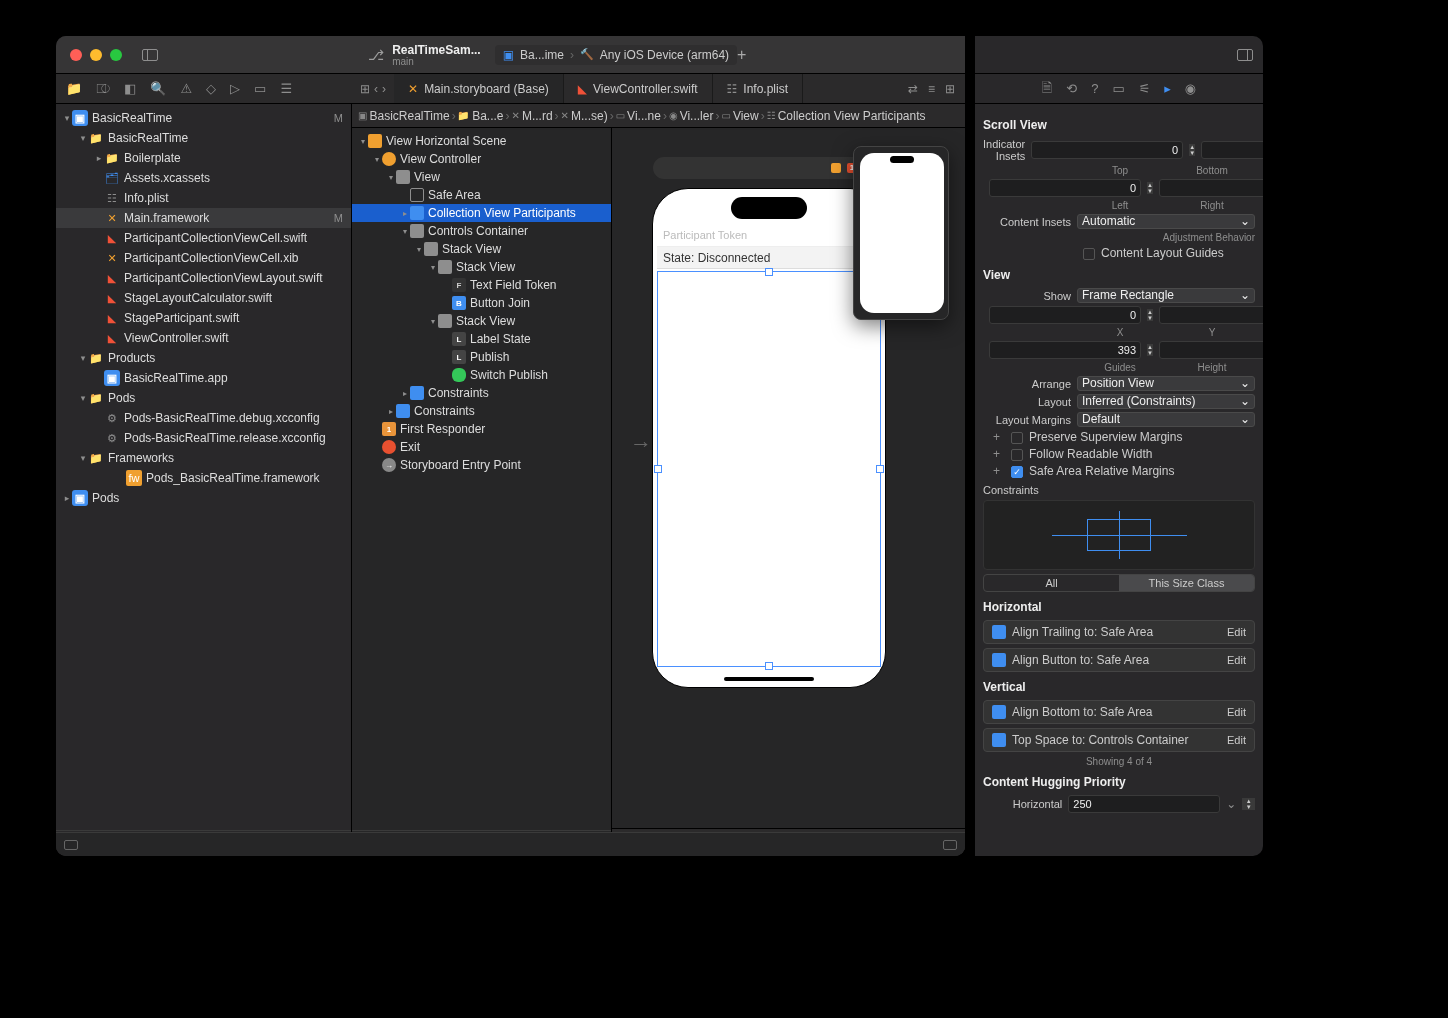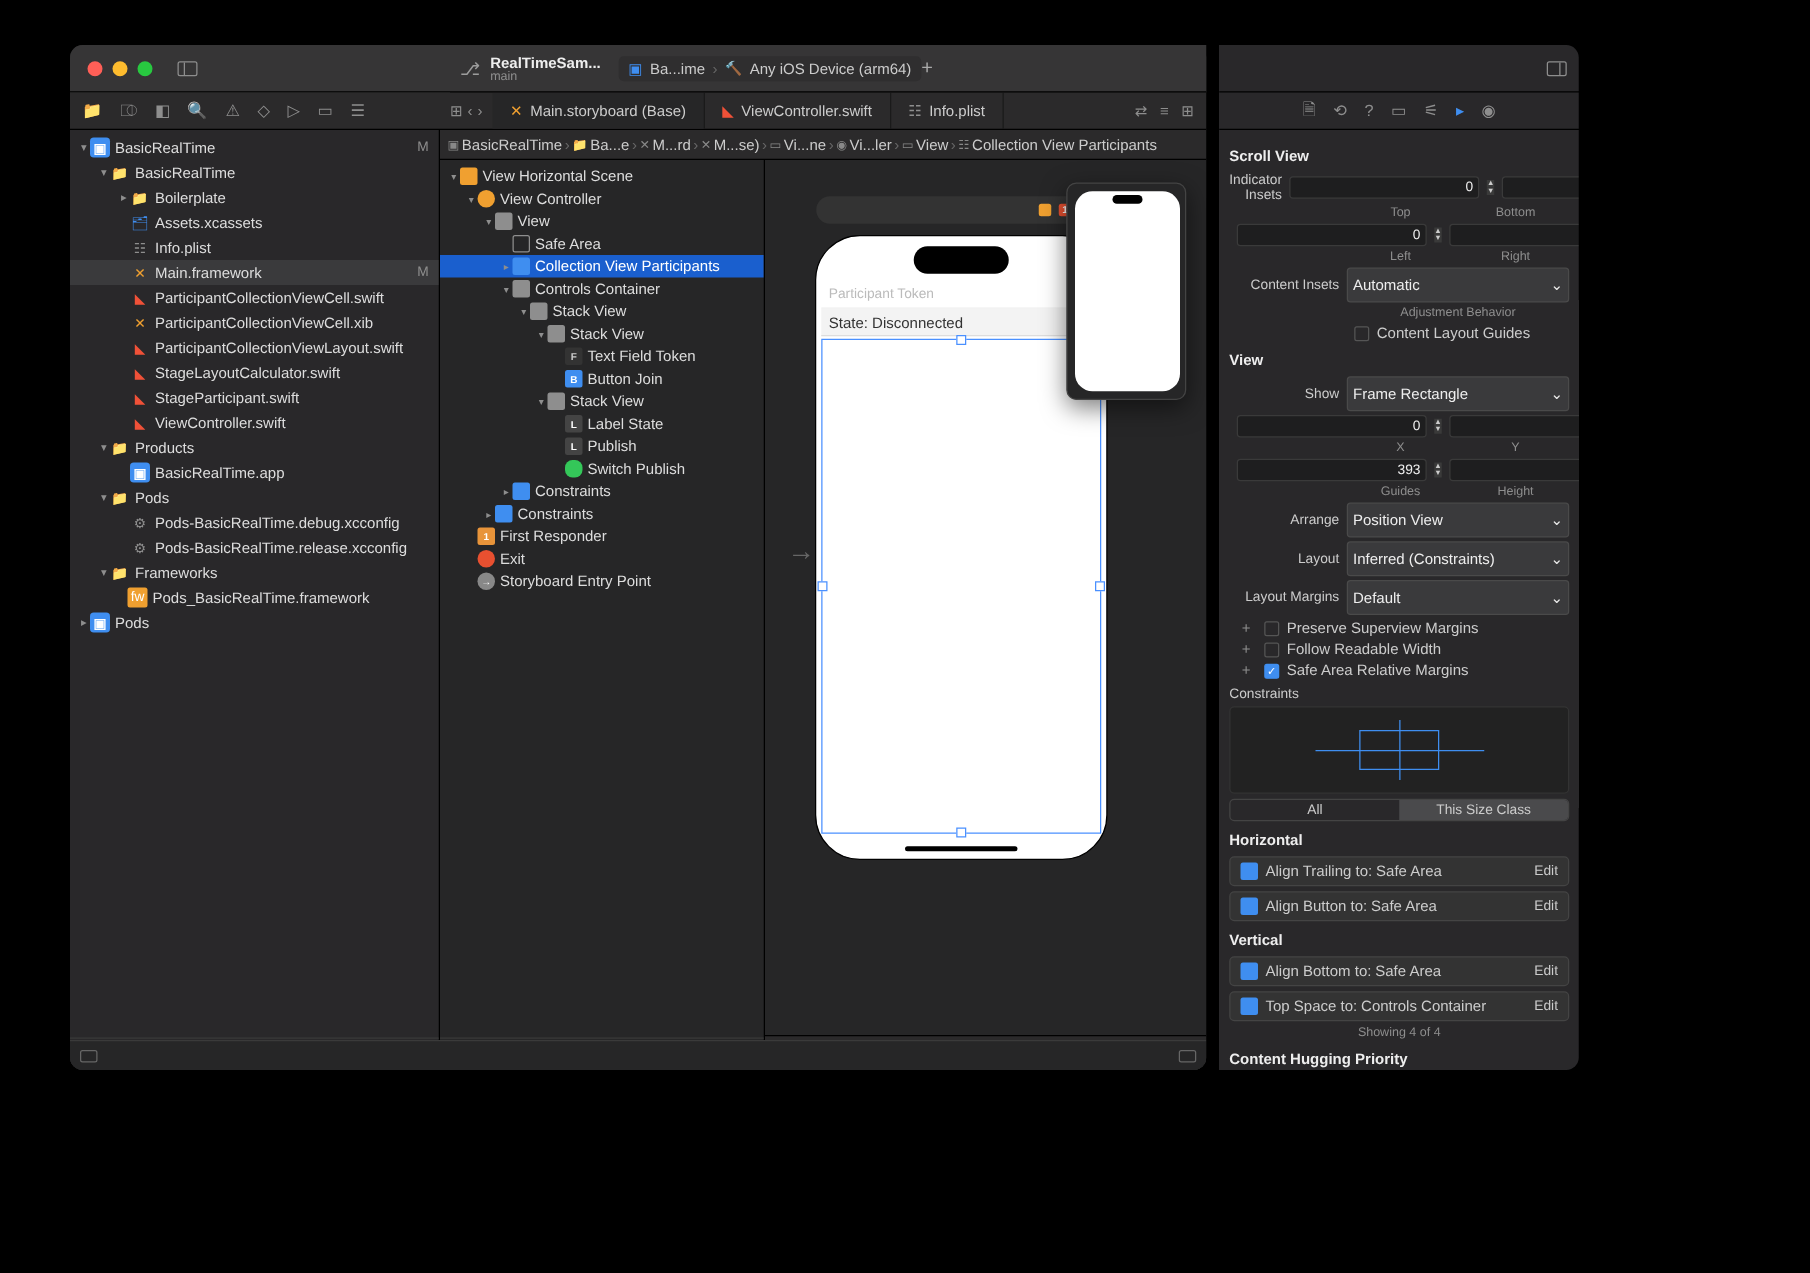--- a/index.html
+++ b/index.html
@@ -105,21 +105,21 @@
 .insp-toolbar .right-split { width:16px; height:12px; border:1px solid #8e8e8e; border-radius:2px; position:relative; }
 .insp-toolbar .right-split::after { content:''; position:absolute; right:4px; top:0; bottom:0; width:1px; background:#8e8e8e; }
 .insp-tabs { height:30px; display:flex; align-items:center; justify-content:center; gap:14px; color:#8e8e8e; border-bottom:1px solid #000; }
 .insp-tabs .it { cursor:pointer; font-size:13px; }
 .insp-tabs .it.active { color:#3f8ef0; }
 .insp-body { padding:6px 8px 20px; color:#ccc; }
 .section-h { font-weight:600; color:#eee; margin:8px 0 6px; font-size:12px; }
 .field-row { display:flex; align-items:center; margin:3px 0; gap:6px; }
 .field-label { width:88px; text-align:right; color:#ccc; font-size:11px; }
 .field-input { flex:1; background:#1e1e1f; border:1px solid #3a3a3a; border-radius:3px; height:18px; padding:0 4px; color:#eee; font-size:11px; text-align:right; }
-.field-select { flex:1; background:#3a3a3c; border:1px solid #4a4a4a; border-radius:3px; height:28px; padding:0 4px; color:#eee; font-size:11px; display:flex; align-items:center; justify-content:space-between; }
+.field-select { flex:1; background:#3a3a3c; border:1px solid #4a4a4a; border-radius:3px; height:15px; padding:0 4px; color:#eee; font-size:11px; display:flex; align-items:flex-end; justify-content:space-between; }
 .field-sub { font-size:10px; color:#8e8e8e; text-align:center; flex:1; }
 .stepper { width:14px; display:flex; flex-direction:column; }
 .step-btn { flex:1; background:#3a3a3a; font-size:6px; text-align:center; color:#ccc; }
 .chk-row { display:flex; align-items:flex-end; gap:6px; margin:3px 0 3px 10px; }
 .chk { width:12px; height:12px; border:1px solid #555; border-radius:2px; display:inline-flex; align-items:center; justify-content:center; }
 .chk.on { background:#3f8ef0; border-color:#3f8ef0; color:#fff; font-size:9px; }
 .plus-sm { color:#8e8e8e; width:12px; }
 .const-diagram { background:#222; border:1px solid #333; border-radius:4px; height:70px; margin:4px 0; position:relative; }
 .cd-box { position:absolute; left:38%; top:26%; width:24%; height:48%; border:1px solid #3f8ef0; }
 .cd-line-h { position:absolute; top:50%; left:25%; right:25%; height:1px; background:#3f8ef0; }
@@ -276,21 +276,21 @@
           <div class="nav-item" style="padding-left: 38px;">
             <span class="disc"></span>
             <span class="ico ico-gear">⚙</span>
             <span>Pods-BasicRealTime.release.xcconfig</span>
           </div>
           <div class="nav-item" style="padding-left: 22px;">
             <span class="disc">▾</span>
             <span class="ico ico-folder">📁</span>
             <span>Frameworks</span>
           </div>
-          <div class="nav-item" style="padding-left: 36px;">
+          <div class="nav-item" style="padding-left: 60px;">
             <span class="disc"></span>
             <span class="ico ico-fw">fw</span>
             <span>Pods_BasicRealTime.framework</span>
           </div>
           <div class="nav-item" style="padding-left: 6px;">
             <span class="disc">▸</span>
             <span class="ico ico-app">▣</span>
             <span>Pods</span>
           </div>
         </div>
@@ -547,21 +547,21 @@
       </div>
     <div class="field-row">
       <div class="field-label">Content Insets</div>
       <div class="field-select">
           <span>Automatic</span>
           <span>⌄</span>
         </div>
     </div>
     <div class="field-row">
         <div class="field-label"></div>
-        <div style="flex:1;text-align:center;font-size:10px;color:#8e8e8e">Adjustment Behavior</div>
+        <div style="flex:1;text-align:right;font-size:10px;color:#8e8e8e">Adjustment Behavior</div>
       </div>
     <div class="chk-row" style="margin-left:100px">
       <span class="chk"></span>
       <span>Content Layout Guides</span>
     </div>
 
     <div class="section-h">View</div>
     <div class="field-row">
       <div class="field-label">Show</div>
       <div class="field-select">

